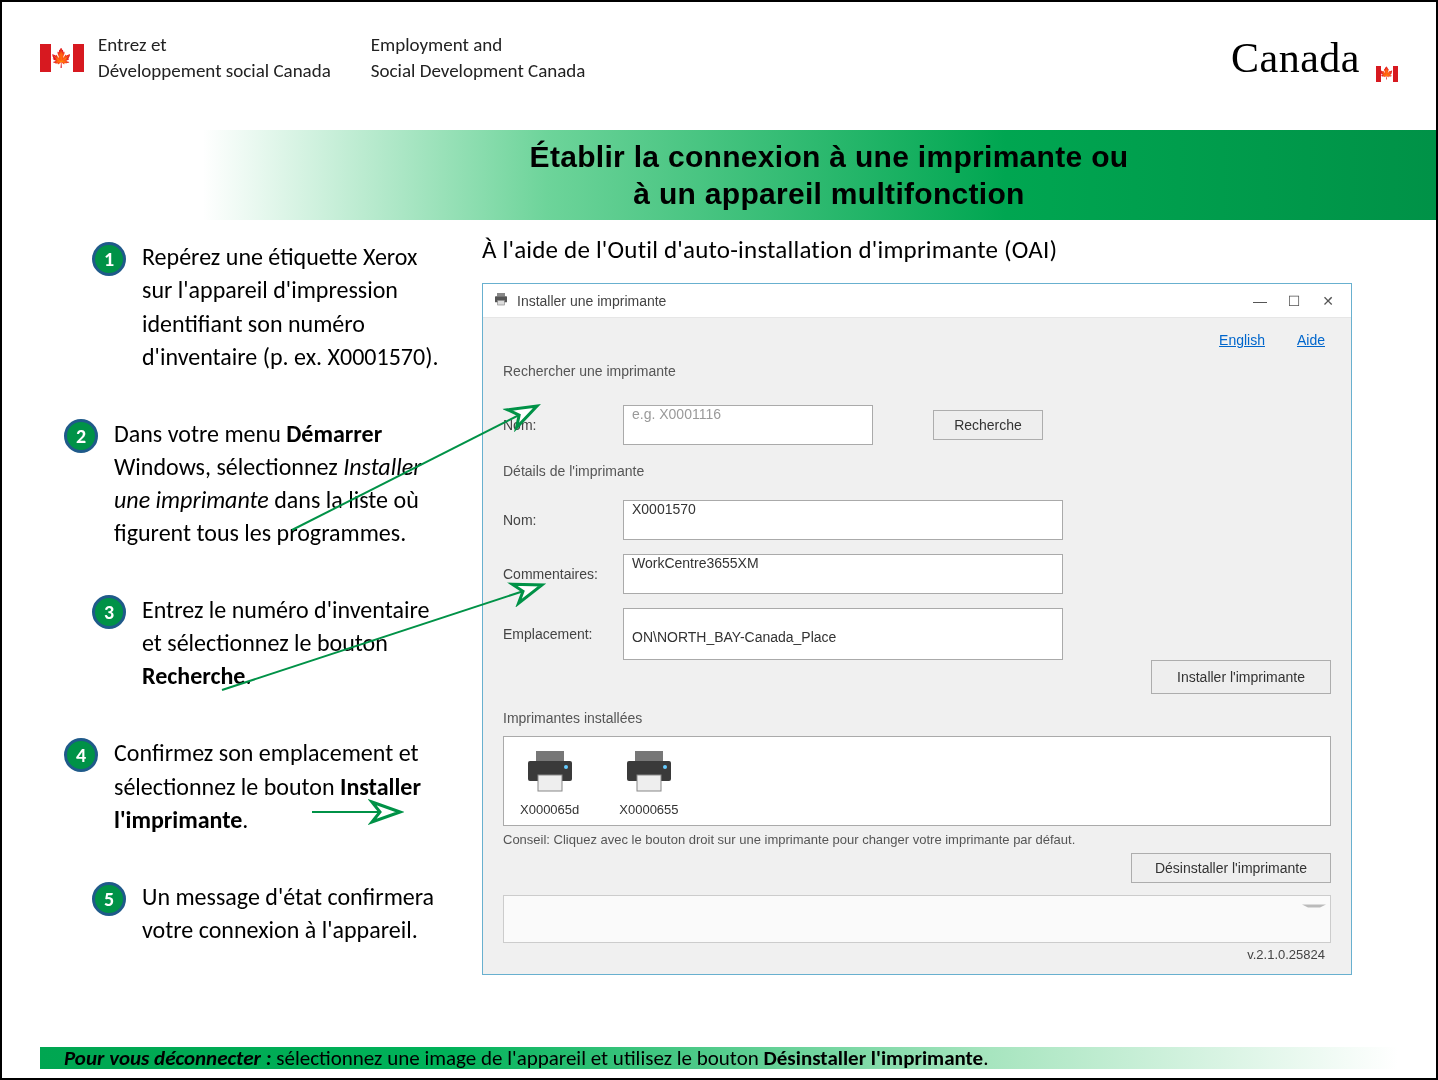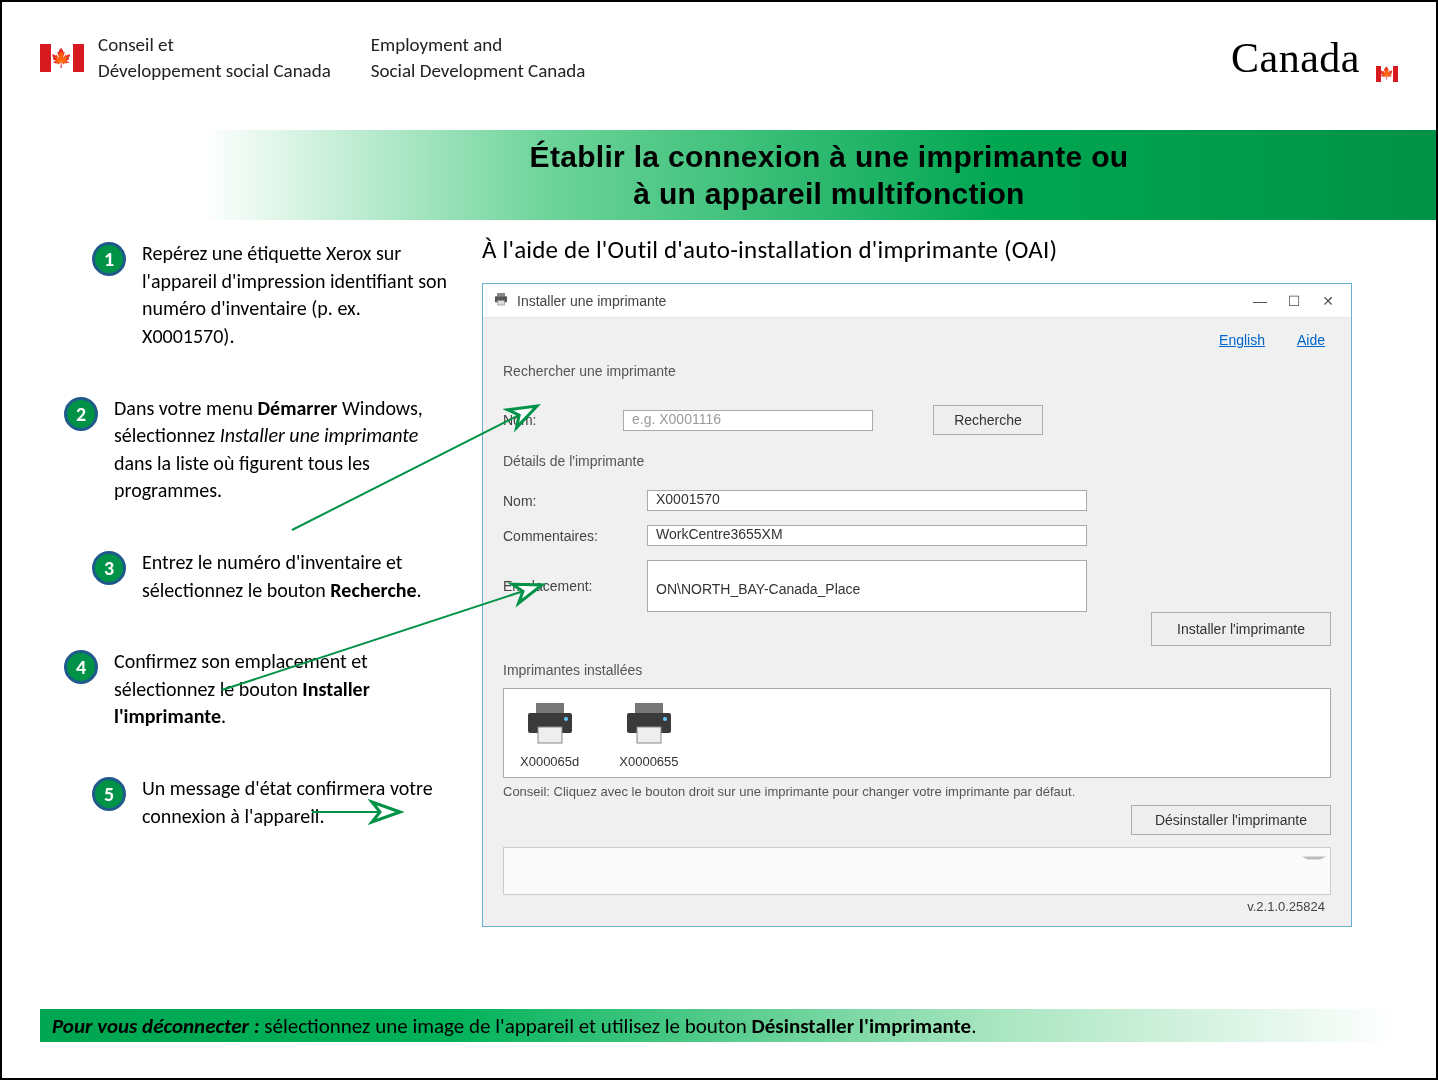--- a/index.html
+++ b/index.html
@@ -82,21 +82,21 @@
     color: #fff;
     font-weight: 600;
     font-size: 20px;
     display: flex;
     align-items: center;
     justify-content: center;
     flex-shrink: 0;
     margin-top: 2px;
   }
   .step-text {
-    font-size: 20px;
+    font-size: 24px;
     line-height: 1.38;
     color: #000;
   }
   
   .oai-window {
     width: 870px;
     border: 1px solid #68b0cf;
     background: #f0f0f0;
     font-family: "Segoe UI", Tahoma, sans-serif;
     font-size: 15px;
@@ -118,24 +118,24 @@
     width: 34px; height: 28px;
     display: flex; align-items: center; justify-content: center;
     color: #555; font-size: 14px;
   }
   .oai-body { padding: 14px 20px 10px 20px; }
   .oai-topbar { display: flex; justify-content: flex-end; gap: 32px; padding-right: 6px; }
   .oai-link { color: #0066cc; text-decoration: underline; font-size: 14px; }
   .oai-row { display: flex; align-items: center; margin-bottom: 14px; }
   .oai-label { width: 120px; font-size: 14px; color: #444; }
   .oai-input {
-    height: 21px; border: 1px solid #aaa; background: #fff; padding: 0 8px; font-size: 14px; color: #333;
+    height: 40px; border: 1px solid #aaa; background: #fff; padding: 0 8px; font-size: 14px; color: #333;
   }
   .oai-input.placeholder { color: #9a9a9a; }
-  .oai-input.ro { color: #333; width: 440px; margin-left: 24px; }
+  .oai-input.ro { color: #333; width: 440px; }
   .oai-btn {
     height: 30px; padding: 0 16px; background: #eee; border: 1px solid #adadad; font-size: 14px; color: #333;
     display: inline-flex; align-items: center; justify-content: center;
   }
   .oai-search-input { width: 250px; margin-right: 60px; }
   .oai-install-row { display: flex; justify-content: flex-end; margin-top: -6px; }
   .oai-install-btn { width: 180px; height: 34px; }
   .oai-printers {
     background: #fff; border: 1px solid #aaa; padding: 12px 16px 8px 16px; display: flex; gap: 40px;
   }
@@ -156,24 +156,24 @@
   
   .arrow {
     position: absolute;
     stroke: #009247;
     fill: none;
     pointer-events: none;
   }
   
   .footer-bar {
     position: absolute;
-    left: 38px; right: 38px; bottom: 36px;
-    height: 33px;
+    left: 38px; right: 38px; bottom: 9px;
+    height: 22px;
     background: linear-gradient(to right, #00a651 0%, #00b259 30%, #a7e5bf 70%, #ffffff 100%);
-    display: flex; align-items: center; padding-left: 12px;
+    display: flex; align-items: center; padding-left: 24px;
     font-size: 21px; color: #000;
   }
   .footer-bar strong { font-weight: 700; }
   .footer-bar em { font-style: italic; font-weight: 700; }
   
   .canflag { width: 44px; height: 28px; display: flex; }
   .canflag div { height: 100%; }
   .canflag .r { width: 11px; background: #d71920; }
   .canflag .w { flex: 1; background: #fff; position: relative; }
   .canflag .leaf {
@@ -195,21 +195,21 @@
     <div class="header-left">
       <div class="dept-fr">
         <span class="canflag">
           <div class="r"></div>
             <div class="w">
               <span class="leaf">🍁</span>
             </div>
             <div class="r"></div>
         </span>
         <div class="dept-text">
-          <div>Conseil et</div>
+          <div>Entrez et</div>
           <div>Développement social Canada</div>
         </div>
       </div>
       <div class="dept-en">
         <div class="dept-text">
           <div>Employment and</div>
           <div>Social Development Canada</div>
         </div>
       </div>
     </div>

